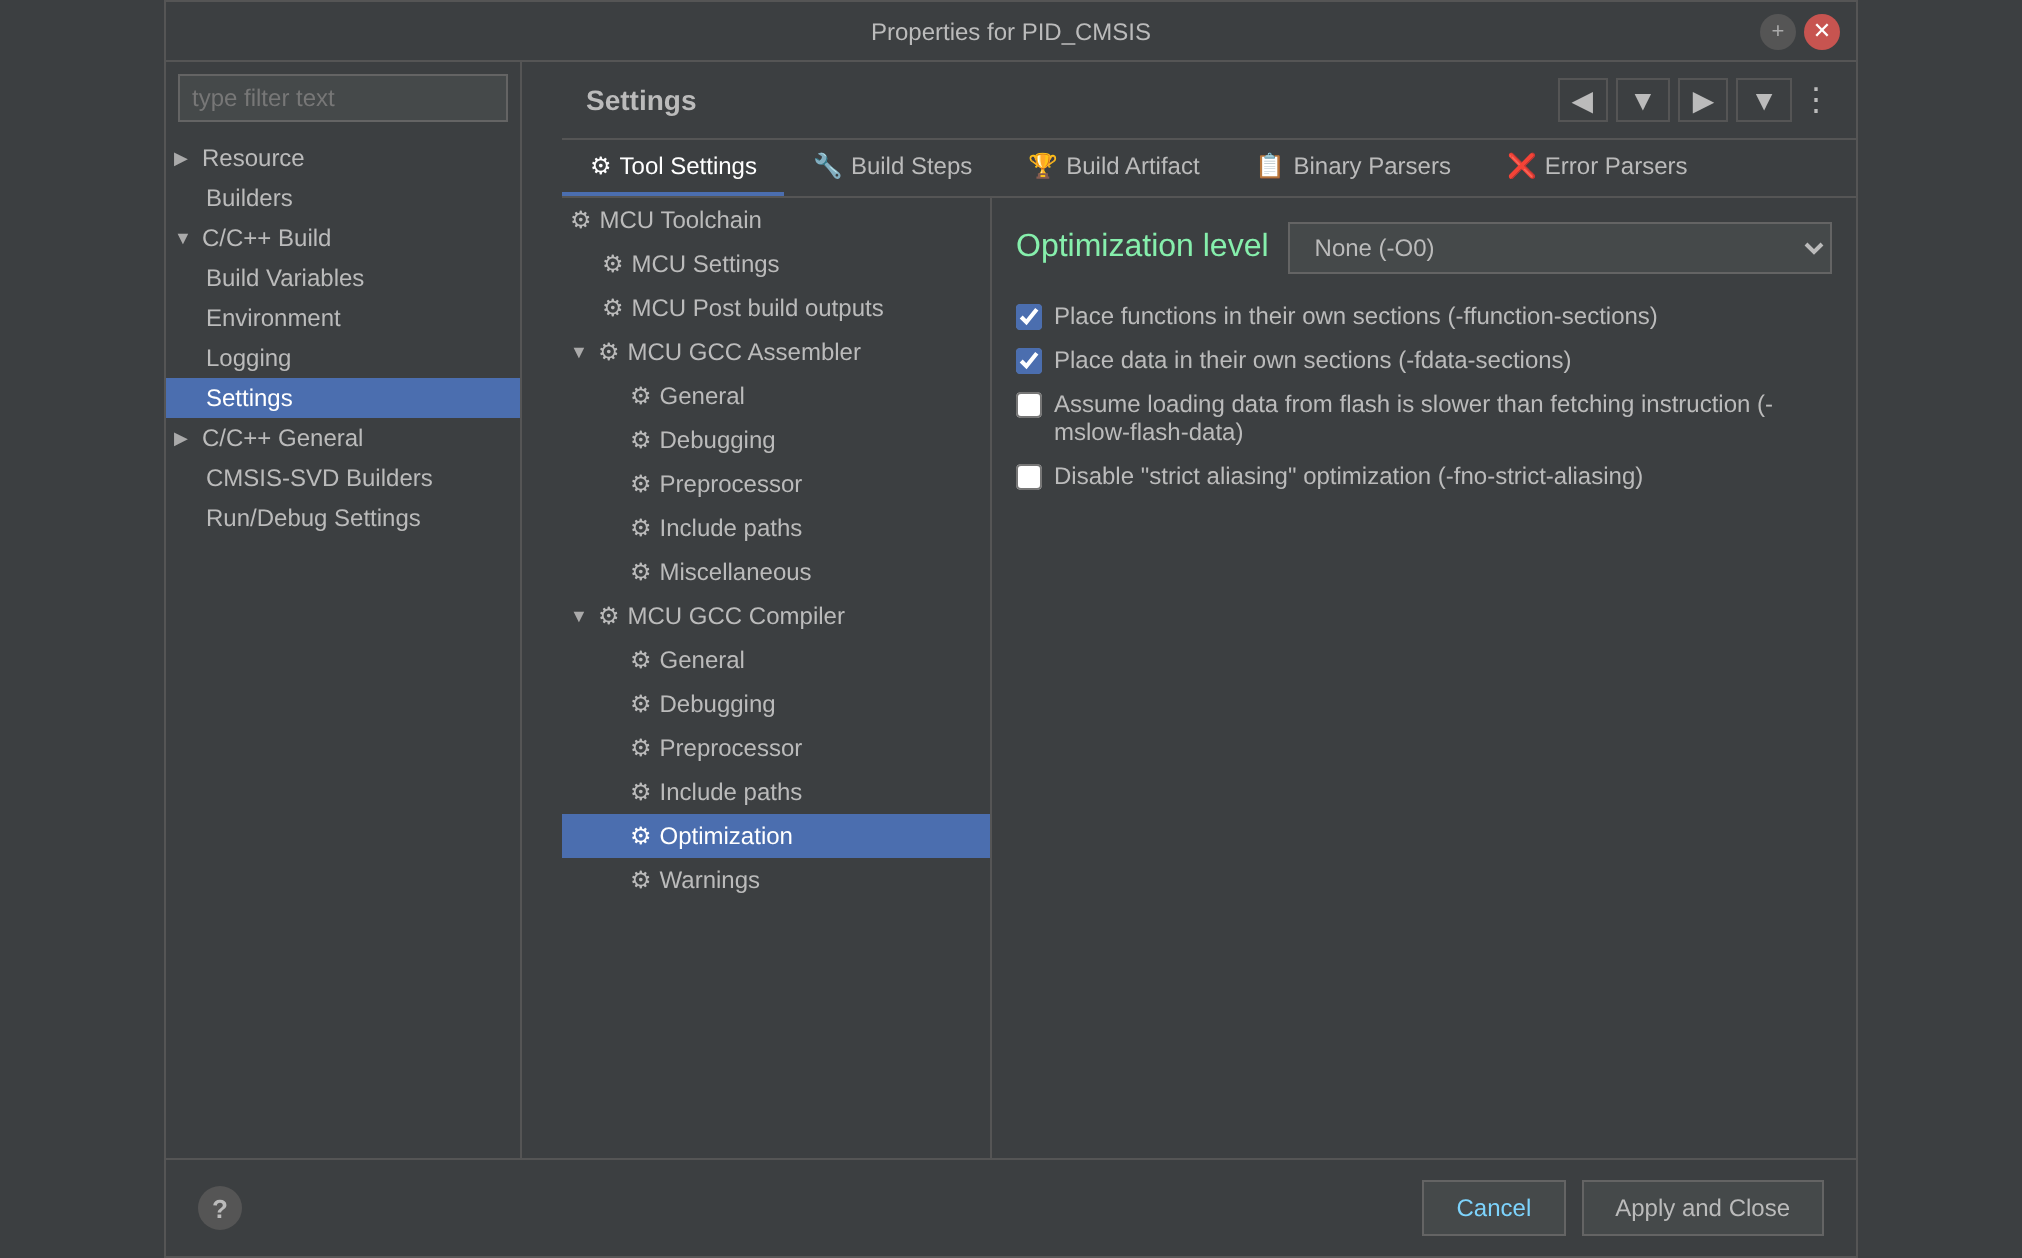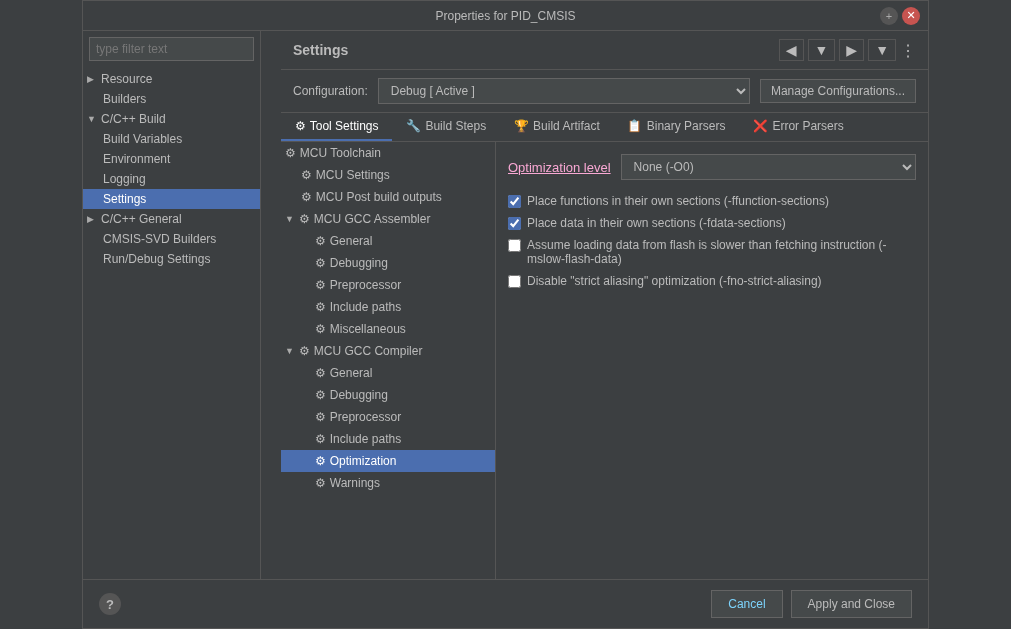--- a/index.html
+++ b/index.html
@@ -229,24 +229,23 @@
       overflow-y: auto;
       background: #3c3f41;
     }
     .opt-level-row {
       display: flex;
       align-items: center;
       gap: 10px;
       margin-bottom: 14px;
     }
     .opt-label {
-      color: #f9a8d4;
-      font-size: 13px;
+      color: #86efac;
+      font-size: 16px;
       white-space: nowrap;
-      text-decoration: underline;
     }
     .opt-select {
       flex: 1;
       background: #45494a;
       border: 1px solid #646464;
       color: #bbb;
       padding: 4px 8px;
       font-size: 12px;
       height: 26px;
     }
@@ -372,27 +371,20 @@
         <span>Settings</span>
         <div class="settings-nav">
           <button class="nav-btn">◀</button>
           <button class="nav-btn">▼</button>
           <button class="nav-btn">▶</button>
           <button class="nav-btn">▼</button>
           <button class="nav-btn-dots">⋮</button>
         </div>
       </div>
 
-      <div class="config-bar">
-        <span class="config-label">Configuration:</span>
-        <select class="config-select">
-          <option>Debug  [ Active ]</option>
-        </select>
-        <button class="manage-btn">Manage Configurations...</button>
-      </div>
 
       <div class="tabs-bar">
         <div class="tab active">
           <span>⚙</span>
           <span>Tool Settings</span>
         </div>
         <div class="tab">
           <span>🔧</span>
           <span>Build Steps</span>
         </div>

